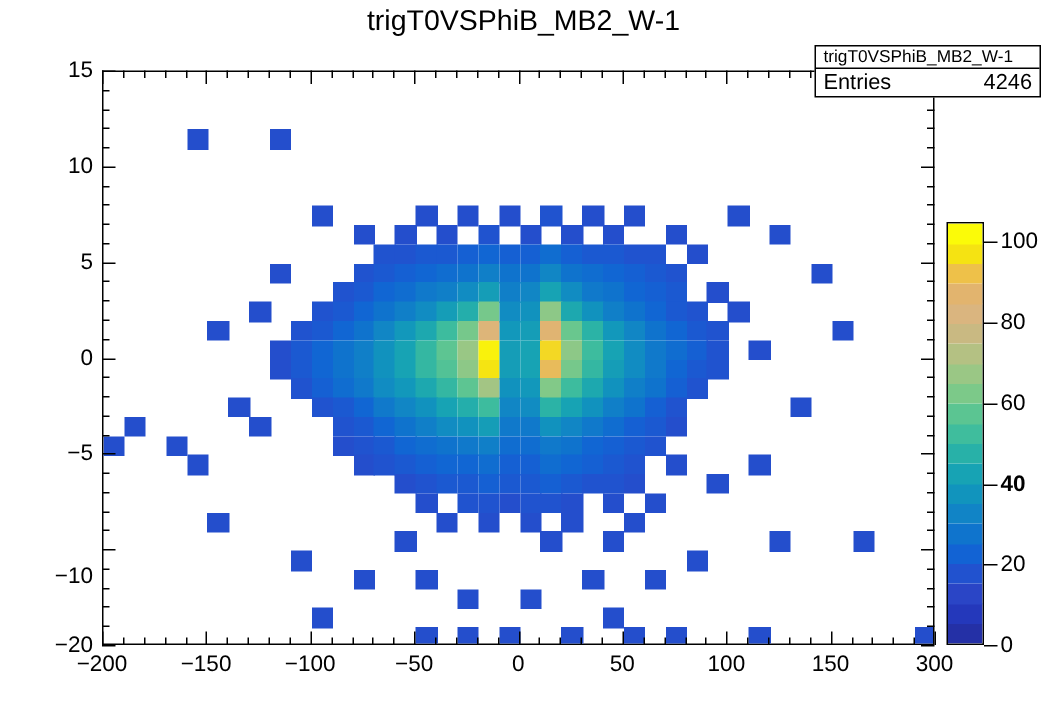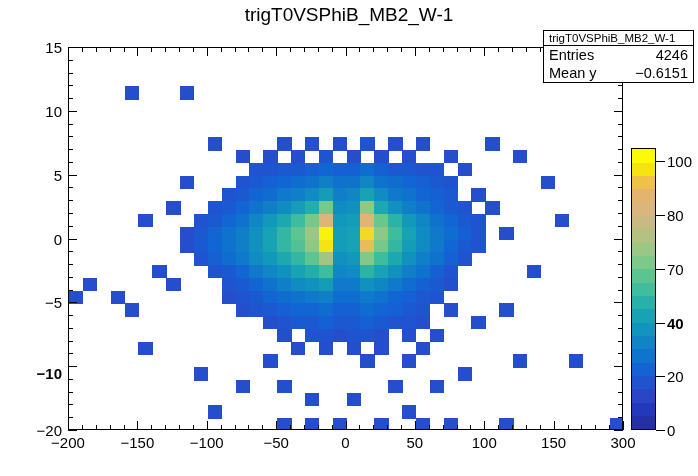--- a/index.html
+++ b/index.html
@@ -452,21 +452,21 @@
       <div class="tick xt" style="left: 581.375px; top: 47px; height: 5px;"></div>
       <div class="tick xt" style="left: 595.25px; top: 425px; height: 5px;"></div>
       <div class="tick xt" style="left: 595.25px; top: 47px; height: 5px;"></div>
       <div class="tick xt" style="left: 609.125px; top: 425px; height: 5px;"></div>
       <div class="tick xt" style="left: 609.125px; top: 47px; height: 5px;"></div>
       <div class="tick yt" style="left: 68px; top: 430px; width: 9px;"></div>
       <div class="tick yt" style="left: 614px; top: 430px; width: 9px;"></div>
       <div class="ylab" style="left: 22px; top: 430px; width: 40px;">−20</div>
       <div class="tick yt" style="left: 68px; top: 366.167px; width: 9px;"></div>
       <div class="tick yt" style="left: 614px; top: 366.167px; width: 9px;"></div>
-      <div class="ylab" style="left: 22px; top: 373px; width: 40px; font-weight: bold;">−10</div>
+      <div class="ylab" style="left: 22px; top: 384px; width: 40px;">−10</div>
       <div class="tick yt" style="left: 68px; top: 302.333px; width: 9px;"></div>
       <div class="tick yt" style="left: 614px; top: 302.333px; width: 9px;"></div>
       <div class="ylab" style="left: 22px; top: 302.333px; width: 40px;">−5</div>
       <div class="tick yt" style="left: 68px; top: 238.5px; width: 9px;"></div>
       <div class="tick yt" style="left: 614px; top: 238.5px; width: 9px;"></div>
       <div class="ylab" style="left: 22px; top: 238.5px; width: 40px;">0</div>
       <div class="tick yt" style="left: 68px; top: 174.667px; width: 9px;"></div>
       <div class="tick yt" style="left: 614px; top: 174.667px; width: 9px;"></div>
       <div class="ylab" style="left: 22px; top: 174.667px; width: 40px;">5</div>
       <div class="tick yt" style="left: 68px; top: 110.833px; width: 9px;"></div>
@@ -549,34 +549,30 @@
       <div class="pcell" style="top: 0px; height: 13.8333px; background: rgb(251, 251, 8);"></div>
     </div>
   <div id="palette-labels">
       <div class="ptick" style="top: 430px;"></div>
       <div class="plab" style="top: 430px;">0</div>
       <div class="ptick" style="top: 376.286px;"></div>
       <div class="plab" style="top: 376.286px;">20</div>
       <div class="ptick" style="top: 322.571px;"></div>
       <div class="plab" style="top: 322.571px; font-weight: bold;">40</div>
       <div class="ptick" style="top: 268.857px;"></div>
-      <div class="plab" style="top: 268.857px;">70</div>
+      <div class="plab" style="top: 268.857px;">60</div>
       <div class="ptick" style="top: 215.143px;"></div>
       <div class="plab" style="top: 215.143px;">80</div>
       <div class="ptick" style="top: 161.429px;"></div>
       <div class="plab" style="top: 161.429px;">100</div>
     </div>
 
   <div id="stats">
     <div class="sthead">trigT0VSPhiB_MB2_W-1</div>
     <div id="stats-rows">
         <div class="strow">
           <span class="stk">Entries</span>
           <span class="stv">4246</span>
         </div>
-        <div class="strow">
-          <span class="stk">Mean y</span>
-          <span class="stv">−0.6151</span>
-        </div>
       </div>
   </div>
 
 </div>
 
 </body></html>

